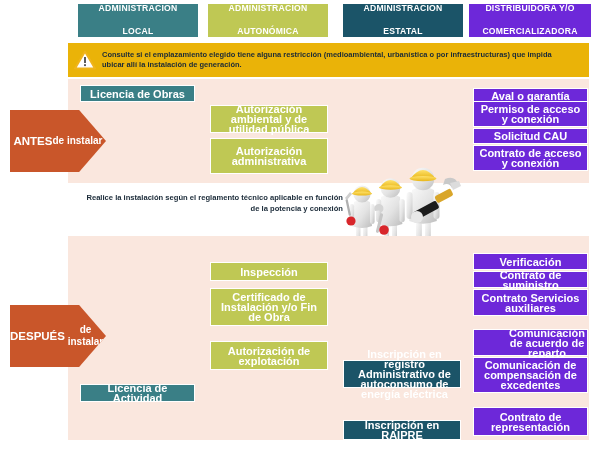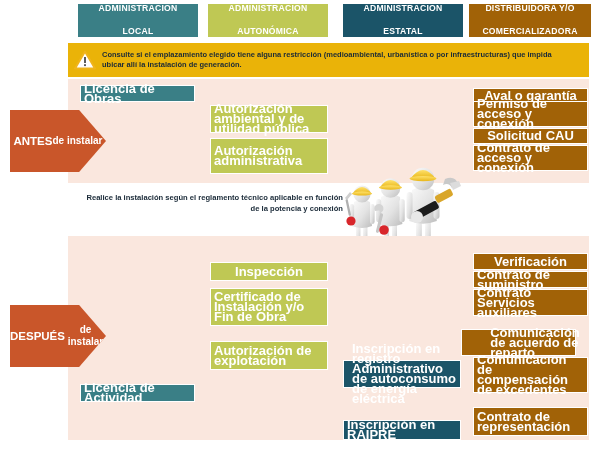--- a/index.html
+++ b/index.html
@@ -50,30 +50,30 @@
   }
   .arrow .l1{font-size:11.5px;line-height:13px;}
   .arrow .l2{font-size:10px;line-height:12px;}
   #arrow-antes{left:10px;top:110px;width:96px;
     clip-path:polygon(0 0,72% 0,100% 50%,72% 100%,0 100%);}
   #arrow-despues{left:10px;top:305px;width:96px;
     clip-path:polygon(0 0,72% 0,100% 50%,72% 100%,0 100%);}
 
   
   .box{
-    position:absolute;color:#ffffff;
-    font-size:13px;line-height:10px;font-weight:bold;
+    position:absolute;color:#ffffff;text-align:center;
+    font-size:11px;line-height:10px;font-weight:bold;
     display:flex;align-items:center;justify-content:center;
     box-sizing:border-box;padding:1px 3px;
     border:1.5px solid #ffffff;
   }
   .c-teal{background:#3a7f86;}
   .c-olive{background:#bfc854;}
   .c-navy{background:#1b5468;}
-  .c-green{background:#a16207;}
+  .c-green{background:#6d28d9;}
 
   
   #midband{position:absolute;left:68px;top:183px;width:521px;height:53px;background:#ffffff;}
   #mid-text{
     position:absolute;left:78px;top:192px;width:265px;
     font-size:7.6px;line-height:11px;font-weight:bold;color:#1a2a38;
     text-align:right;
   }
 
   
@@ -221,17 +221,17 @@
   <div class="box c-olive" style="left:210px;top:341px;width:118px;height:29px;">Autorización de explotación</div>
 
   <div class="box c-teal" style="left:80px;top:384px;width:115px;height:18px;">Licencia de Actividad</div>
 
   <div class="box c-navy" style="left:343px;top:360px;width:118px;height:28px;padding-left:8px;">Inscripción en registro Administrativo de autoconsumo de energía eléctrica</div>
   <div class="box c-navy" style="left:343px;top:420px;width:118px;height:20px;">Inscripción en RAIPRE</div>
 
   <div class="box c-green" style="left:473px;top:253px;width:115px;height:17px;">Verificación</div>
   <div class="box c-green" style="left:473px;top:271px;width:115px;height:17px;">Contrato de suministro</div>
   <div class="box c-green" style="left:473px;top:289px;width:115px;height:27px;">Contrato Servicios auxiliares</div>
-  <div class="box c-green" style="left:461px;top:329px;width:115px;height:27px;padding-left:36px;">Comunicación de acuerdo de reparto</div>
+  <div class="box c-green" style="left:473px;top:329px;width:115px;height:27px;padding-left:36px;">Comunicación de acuerdo de reparto</div>
   <div class="box c-green" style="left:473px;top:357px;width:115px;height:36px;">Comunicación de compensación de excedentes</div>
   <div class="box c-green" style="left:473px;top:407px;width:115px;height:29px;">Contrato de representación</div>
 
 </div>
 
 </body></html>

